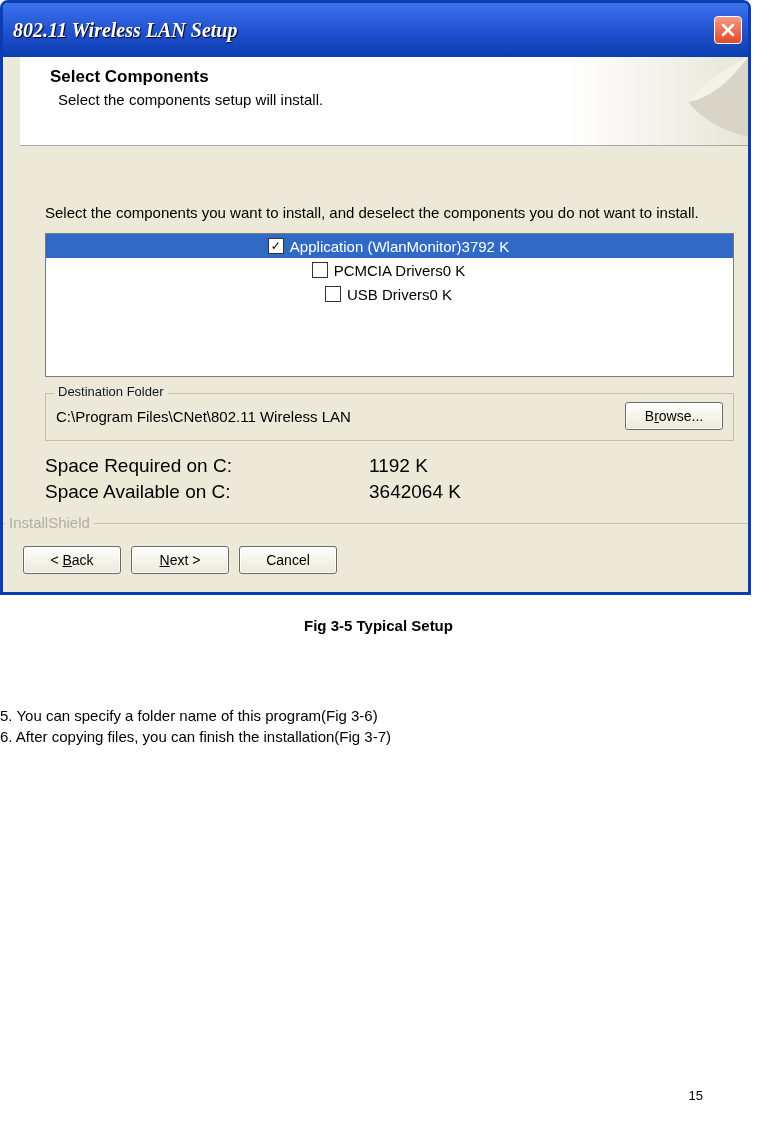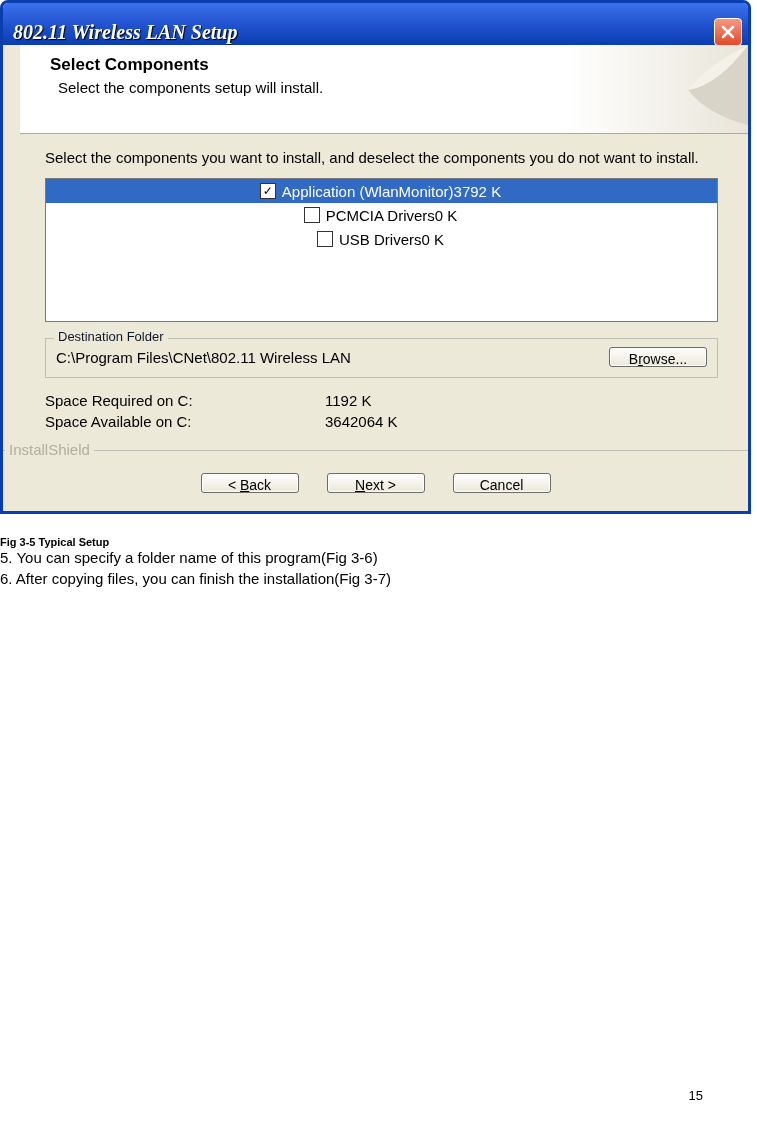--- a/index.html
+++ b/index.html
@@ -19,25 +19,25 @@
     margin: 0;
     border: 3px solid #0a3db0;
     border-radius: 8px 8px 0 0;
     width: 751px;
     background: #ece9d8;
     box-sizing: border-box;
     overflow: hidden;
   }
   .titlebar {
     background: linear-gradient(to bottom, #3b72ec 0%, #2353d0 50%, #0a3db0 100%);
-    height: 26px;
+    height: 54px;
     display: flex;
     align-items: center;
     justify-content: space-between;
-    padding: 16px 6px 0 10px;
+    padding: 0 6px 0 10px;
   }
   .titlebar-text {
     color: #fff;
     font-family: "Times New Roman", serif;
     font-weight: bold;
     font-style: italic;
     font-size: 20px;
     text-shadow: 1px 1px 1px #000;
   }
   .close-btn {
@@ -70,22 +70,23 @@
     margin-left: 8px;
   }
   .page-curl {
     position: absolute;
     top: 0;
     right: 0;
     width: 80px;
     height: 80px;
   }
   .body-panel {
-    padding: 14px 30px 8px 42px;
-    font-size: 15px;
+    padding: 14px 14px 8px 42px;
+    font-size: 15px;
+    margin-top: 43px;
   }
   .instr {
     margin-bottom: 10px;
     line-height: 1.35;
   }
   .listbox {
     border: 1px solid #7a7a7a;
     background: #fff;
     height: 142px;
     overflow: hidden;
@@ -144,67 +145,69 @@
   .dest-path { font-size: 15px; }
   .xp-button {
     background: linear-gradient(to bottom, #fefefe, #ece9d8);
     border: 1px solid #6b6b6b;
     border-radius: 3px;
     font-size: 14px;
     padding: 3px 14px;
     cursor: pointer;
     font-family: Tahoma, Arial, sans-serif;
     min-width: 98px;
-    height: 20px;
+    height: 28px;
     box-shadow: 0 0 0 1px #fff inset;
   }
   .space-rows {
     margin-top: 14px;
     display: flex;
     justify-content: space-between;
   }
   .space-left { flex: 1; }
   .space-row {
     display: flex;
-    font-size: 15px;
+    font-size: 19px;
     margin-bottom: 4px;
+    gap: 44px;
   }
   .space-label { width: 280px; }
   .space-val { width: 120px; text-align: left; }
   .disk-btn-wrap {
     display: flex;
     align-items: flex-start;
     padding-top: 4px;
   }
   .footer {
     border-top: 1px solid #c0bfb4;
     position: relative;
     margin-top: 8px;
     padding: 22px 20px 18px 20px;
     display: flex;
-    justify-content: center;
-    gap: 28px;
+    justify-content: flex-start;
+    gap: 10px;
   }
   .footer-brand {
     position: absolute;
     left: 2px;
     top: -10px;
     background: #ece9d8;
     padding: 0 4px;
     color: #b1afa1;
     font-size: 15px;
     font-family: Tahoma, Arial, sans-serif;
   }
   .caption {
-    text-align: left;
+    text-align: center;
     font-weight: bold;
-    font-size: 11px;
+    font-size: 15px;
     margin-top: 22px;
   }
   .doc-text {
+    margin-top: 72px;
     font-size: 15px;
     line-height: 1.35;
   }
   .page-num {
     position: absolute;
     bottom: 18px;
     right: 54px;
     font-size: 13px;
   }
   u.k { text-decoration: underline; }

